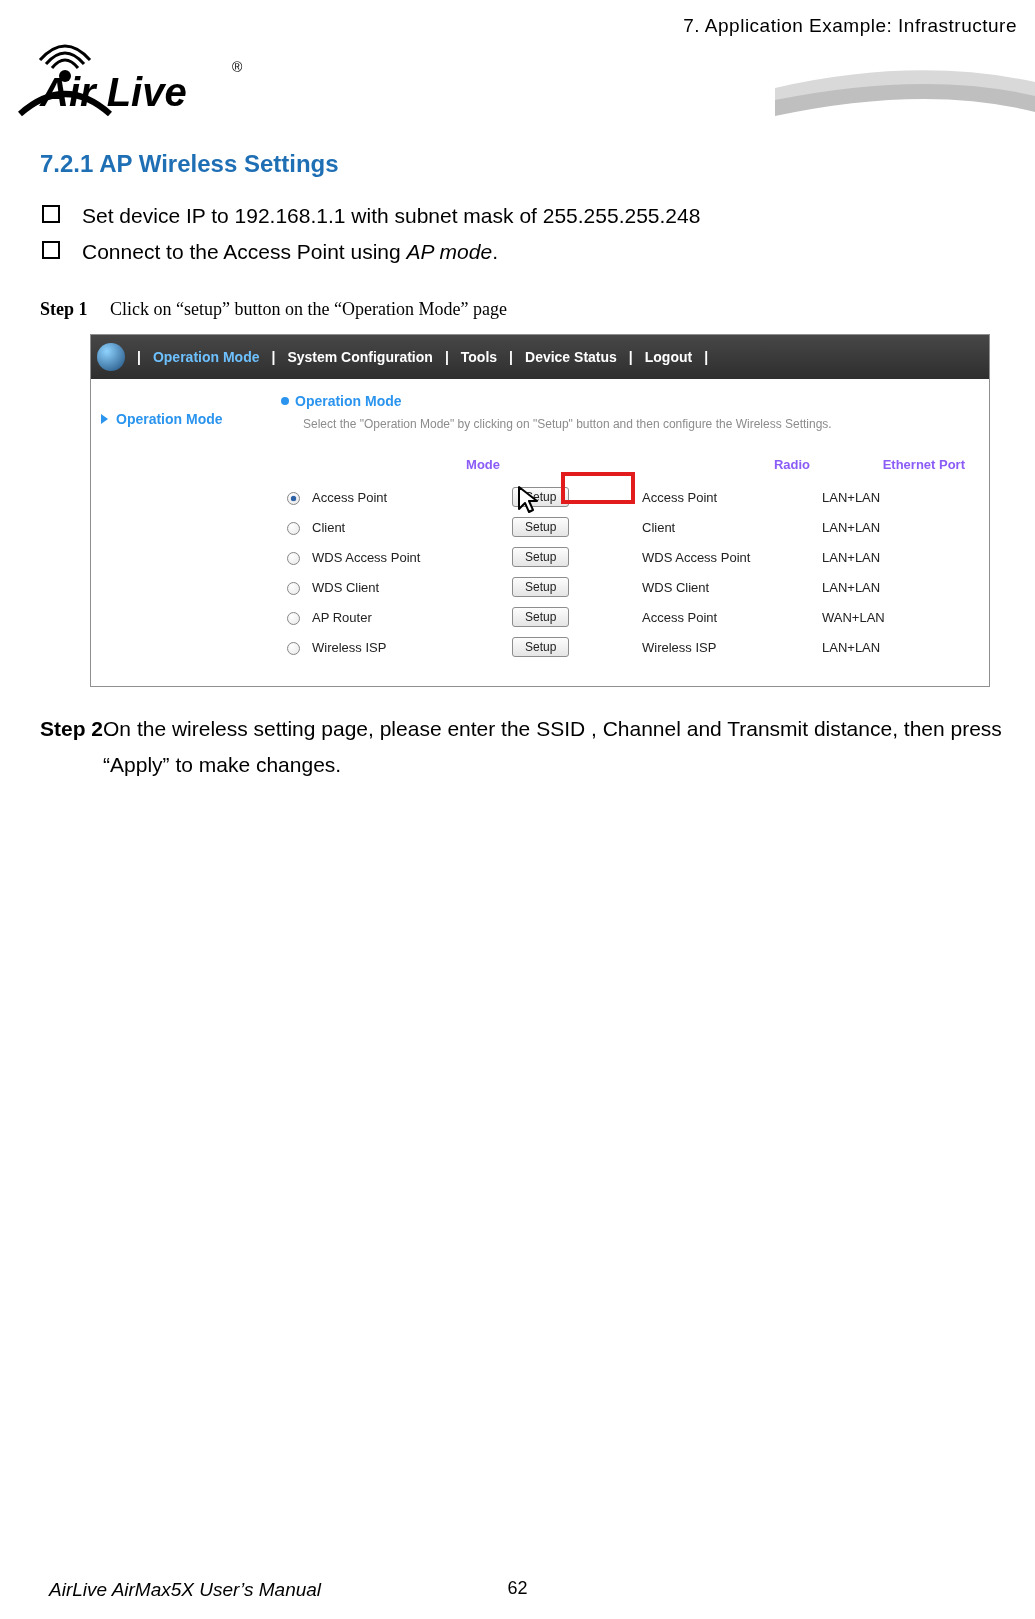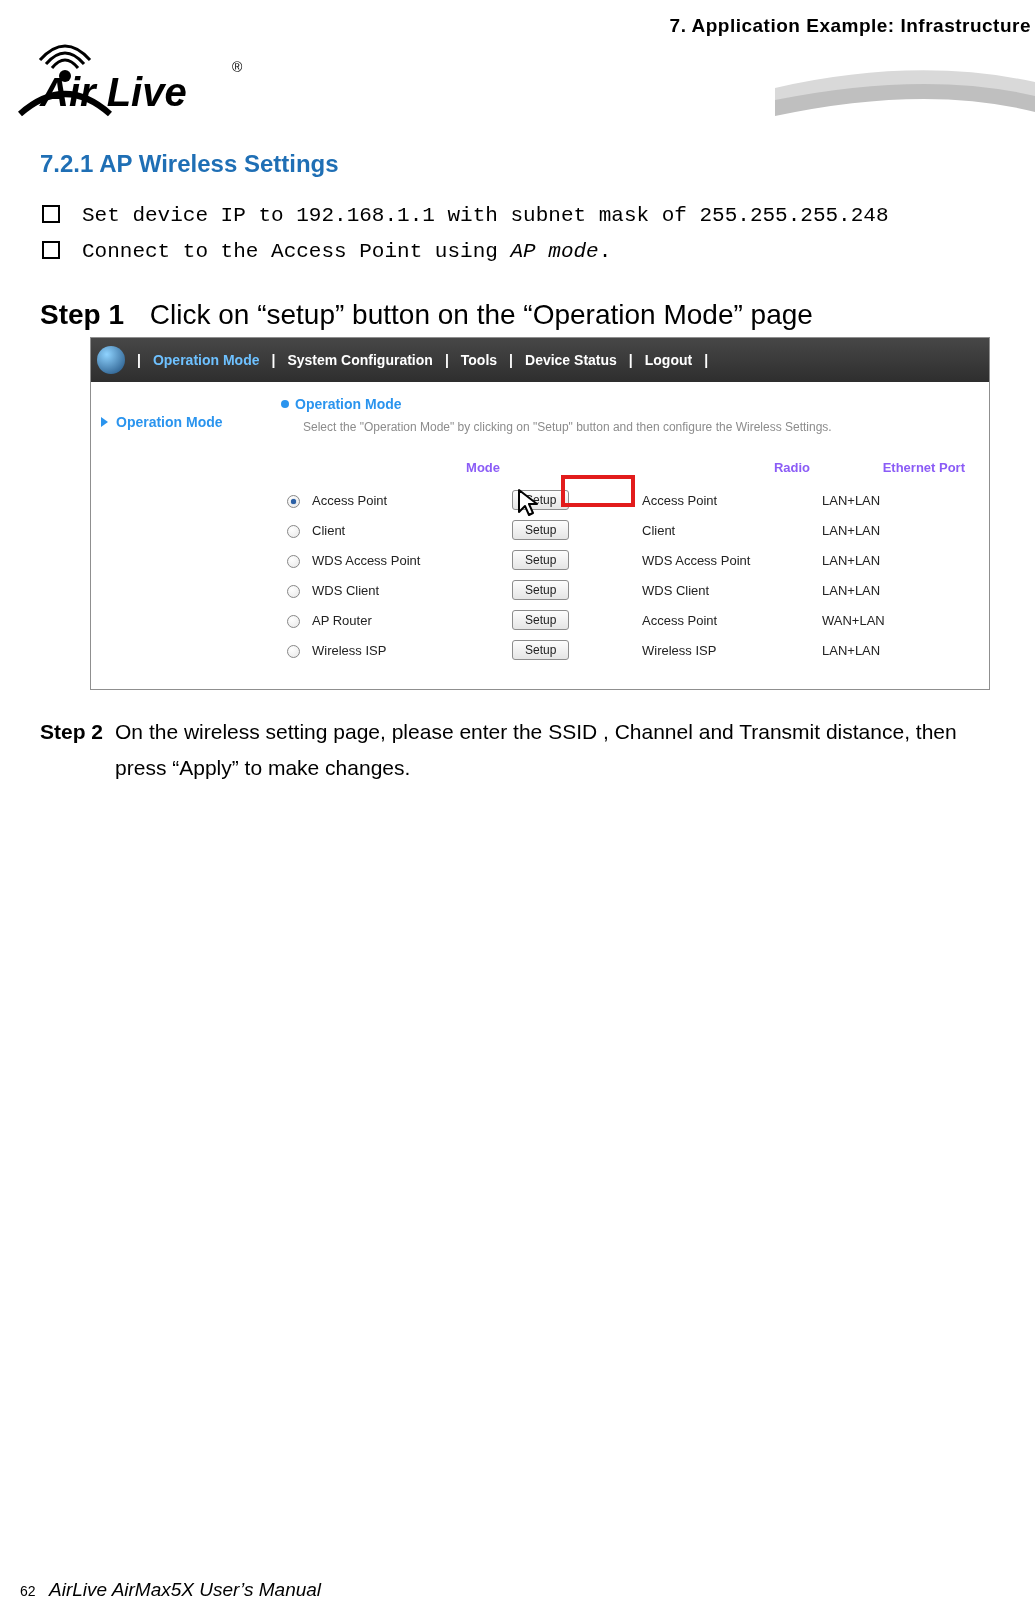--- a/index.html
+++ b/index.html
@@ -1,34 +1,34 @@
 <!DOCTYPE html>
 <html><head>
 <meta charset="utf-8">
 <style>
   * { box-sizing: border-box; margin: 0; padding: 0; }
   html, body { width: 1035px; height: 1619px; background: #fff; font-family: Arial, Helvetica, sans-serif; color: #000; }
   .page { position: relative; width: 1035px; height: 1619px; padding: 10px 0 0 0; }
   .header-row { position: relative; height: 100px; }
-  .header-text { position: absolute; top: 5px; right: 4px; font-size: 19px; letter-spacing: 0.5px; font-weight: bold; }
+  .header-text { position: absolute; top: 5px; right: 18px; font-size: 19px; letter-spacing: 0.5px; }
   .logo { position: absolute; left: 10px; top: 16px; }
   .swoosh { position: absolute; top: 50px; right: 0; width: 260px; height: 50px; overflow: visible; pointer-events: none; }
 
   .content { padding: 40px 30px 0 40px; }
   .section-heading { font-size: 24px; font-weight: bold; color: #1f6fb5; margin-bottom: 20px; }
   .ap-line { font-size: 21px; margin-bottom: 6px; }
   .ap-line b { font-weight: bold; }
   .check-list { list-style: none; margin: 0 0 30px 0; }
-  .check-list li { display: flex; align-items: flex-start; font-size: 21px; line-height: 1.7; font-family: Liberation Mono, monospace; }
+  .check-list li { display: flex; align-items: flex-start; font-size: 21px; line-height: 1.7; }
   .check-list .box { width: 18px; height: 18px; border: 2.5px solid #000; margin: 7px 22px 0 2px; flex: 0 0 auto; }
   .italic { font-style: italic; }
-  .step-line { font-size: 28px; margin: 10px 0 6px 0; }
+  .step-line { font-size: 18px; margin: 10px 0 14px 0; font-family: Liberation Serif, serif; }
   .step-line .step-label { font-weight: bold; margin-right: 18px; }
   .step2 { display: flex; font-size: 21px; line-height: 1.7; margin-top: 24px; }
-  .step2 .step-label { font-weight: bold; flex: 0 0 auto; margin-right: 12px; }
+  .step2 .step-label { font-weight: bold; flex: 0 0 auto; }
 
   
   .shot { margin-left: 50px; width: 900px; border: 1px solid #8f8f8f; background: #fff; font-family: Arial, sans-serif; }
   .shot-top { height: 44px; background: linear-gradient(#474747, #2e2e2e); display: flex; align-items: center; padding-left: 6px; }
   .shot-top .globe { width: 28px; height: 28px; border-radius: 50%; background: radial-gradient(circle at 35% 30%, #8fd3ff, #1b4b7a); margin-right: 6px; }
   .shot-top .nav { color: #fff; font-size: 14px; font-weight: bold; display: flex; align-items: center; gap: 0; }
   .shot-top .sep, .shot-top .mi { padding: 0 6px; }
   .shot-top .selected { color: #6ec1ff; }
   .shot-body { display: flex; }
   .shot-side { width: 172px; background: #fff; padding-top: 28px; }
@@ -42,21 +42,21 @@
   table.modes th { text-align: right; font-weight: bold; padding: 4px 6px 10px 6px; color: #8b5cf6; }
   table.modes td { padding: 5px 6px; vertical-align: middle; color: #222; }
   .radio { width: 13px; height: 13px; border-radius: 50%; border: 1px solid #888; display: inline-block; vertical-align: middle; background: radial-gradient(circle at 35% 30%, #fff, #e7e7e7); position: relative; }
   .radio.checked::after { content: ""; position: absolute; left: 3px; top: 3px; width: 5px; height: 5px; border-radius: 50%; background: #2b60a6; box-shadow: 0 0 1px #184a8a; }
   .setup-btn { display: inline-block; font-size: 12px; padding: 2px 12px; border: 1px solid #8d8d8d; border-radius: 3px; background: linear-gradient(#fdfdfd, #e5e5e5); color: #222; }
   .setup-cell { position: relative; text-align: left; }
   .hi-box { position: absolute; border: 4px solid #e21c1c; }
   .cursor-svg { position: absolute; pointer-events: none; }
 
   .footer { position: absolute; bottom: 20px; left: 0; width: 100%; }
-  .footer .pnum { text-align: left; font-size: 14px; margin-left: 20px; }
+  .footer .pnum { text-align: center; font-size: 18px; }
   .footer .manual { position: absolute; left: 49px; bottom: -2px; font-size: 19px; font-style: italic; }
 </style>
 </head>
 <body>
 <div class="page">
 
   <div class="header-row">
     <div class="header-text">7.  Application  Example:  Infrastructure</div>
     <div class="logo">
       <svg width="240" height="92" viewBox="0 0 240 92">

